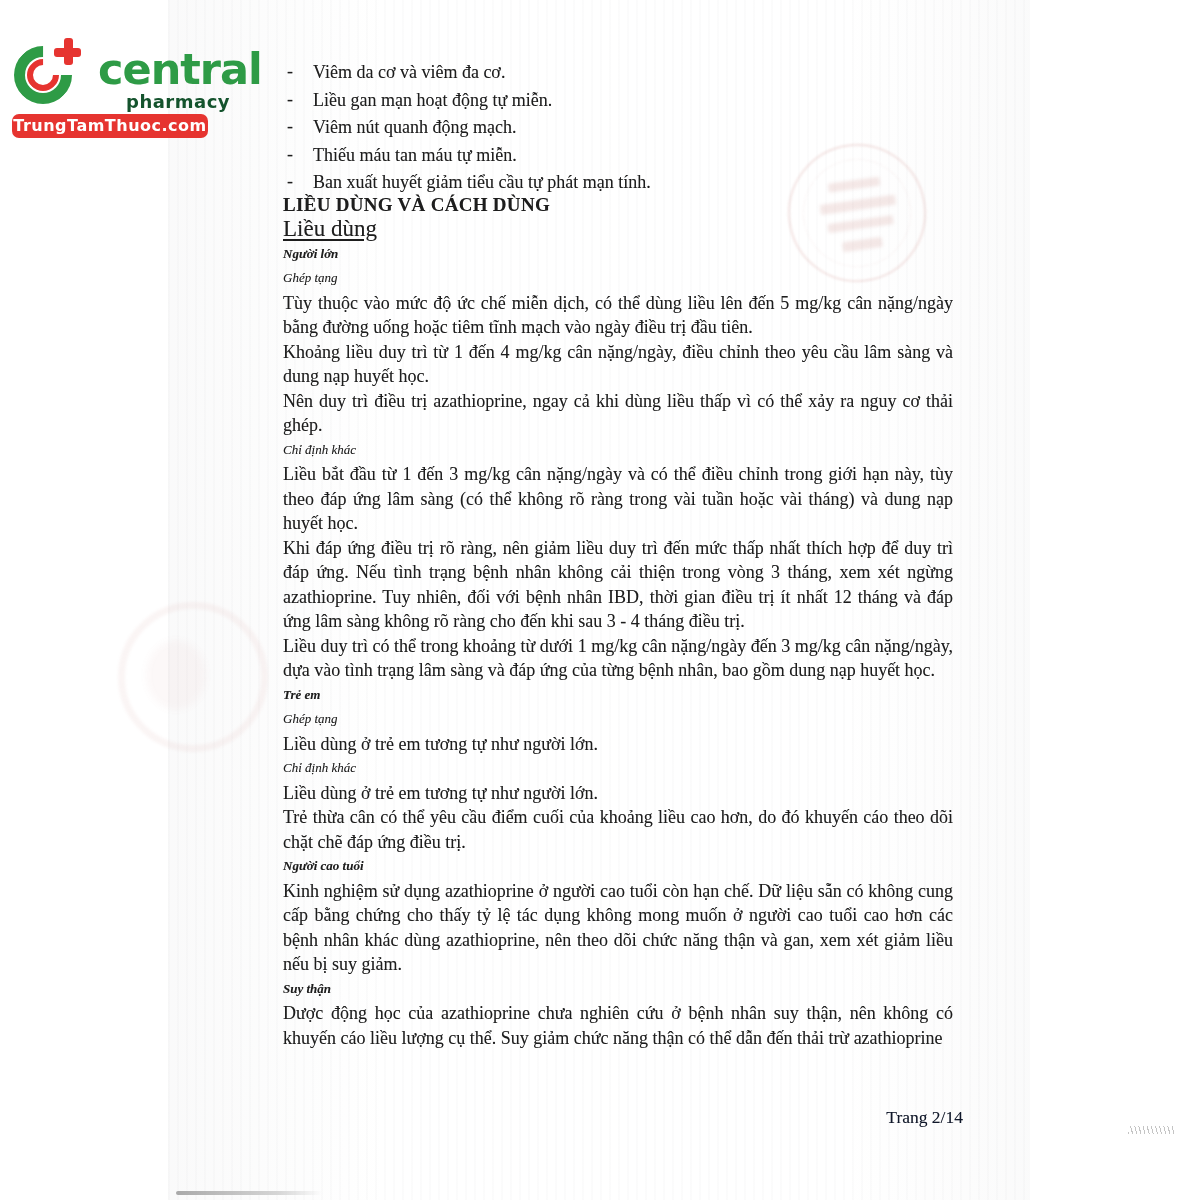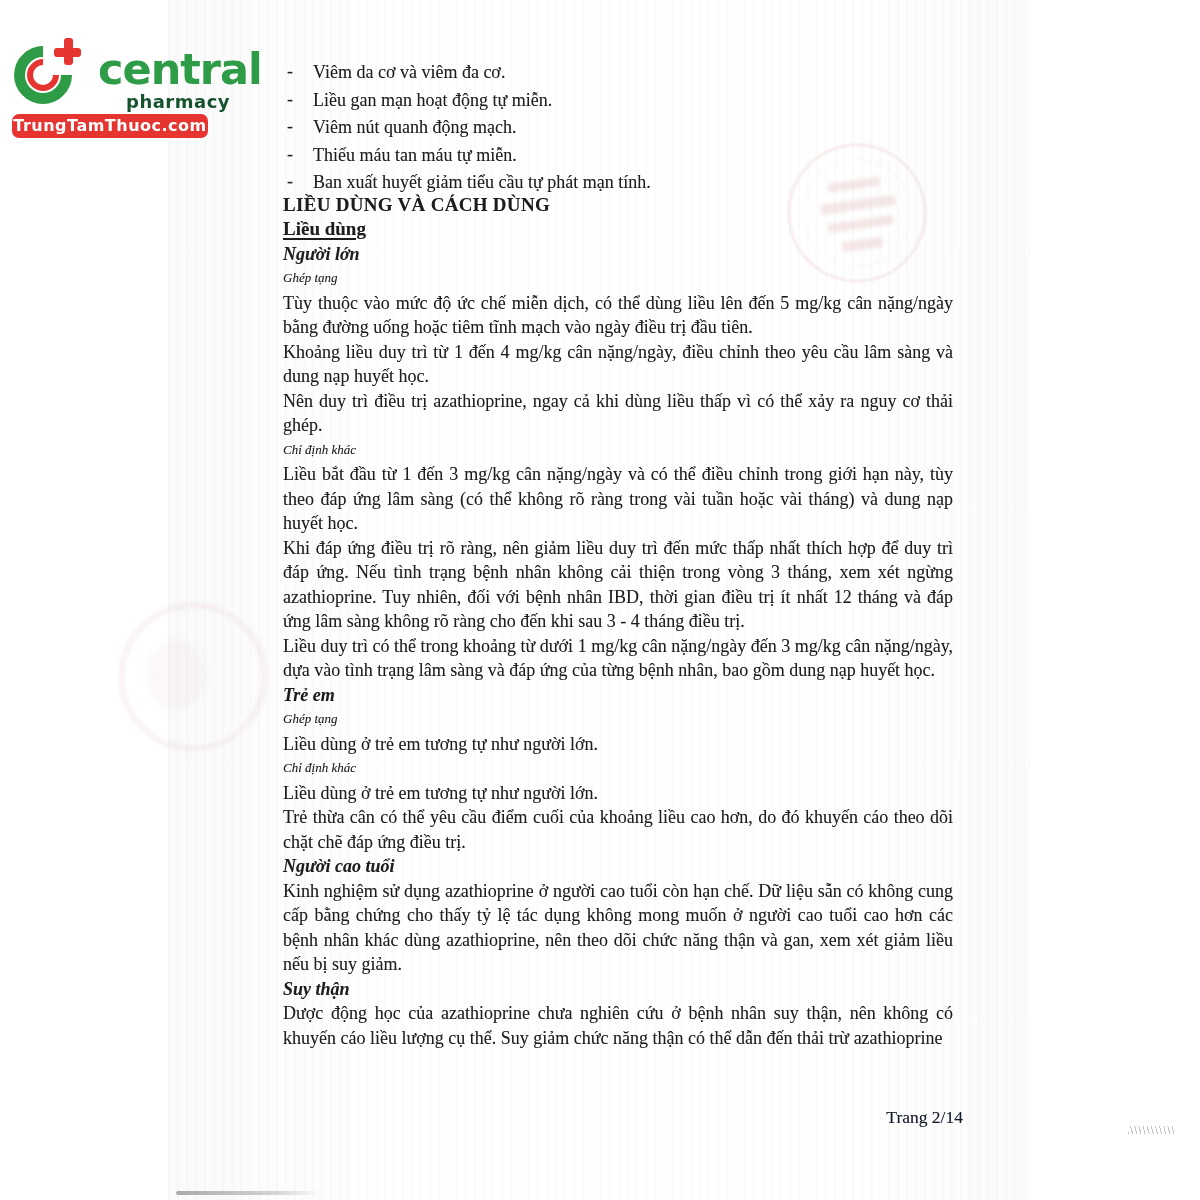--- a/index.html
+++ b/index.html
@@ -36,22 +36,22 @@
     line-height:24px;text-align:center;letter-spacing:0.5px;}
 
   
   .content{position:absolute;left:283px;top:59px;width:670px;color:#1d1d1d;
     font-size:18px;text-shadow:0 0 0.5px rgba(40,40,40,0.35);}
   .bullets{line-height:27.5px;}
   .bullet{position:relative;padding-left:30px;}
   .dash{position:absolute;left:4px;top:-1px;}
   .blocks{margin-top:-4px;line-height:24.5px;}
   .blk-h1{font-weight:bold;font-size:19px;letter-spacing:0.3px;}
-  .blk-h2u{font-weight:bold;font-size:19px;text-decoration:underline;text-underline-offset:3px;text-decoration-thickness:1.5px;}
-  .blk-h3{font-weight:bold;font-style:italic;font-size:18px;}
+  .blk-h2u{font-weight:normal;font-size:23px;text-decoration:underline;text-underline-offset:3px;text-decoration-thickness:1.5px;}
+  .blk-h3{font-weight:bold;font-style:italic;font-size:13px;}
   .blk-h4{font-style:italic;font-size:13px;}
   .blk-p{text-align:justify;}
 
   .footer{position:absolute;left:283px;top:1107px;width:680px;text-align:right;
     color:#0f172a;font-size:17.5px;text-shadow:0 0 0.5px rgba(40,40,40,0.35);}
 
   
   .stamp{pointer-events:none;}
   .stamp-tr{position:absolute;left:788px;top:144px;width:138px;height:138px;opacity:0.55;
     filter:blur(1.1px);transform:rotate(-8deg);}

